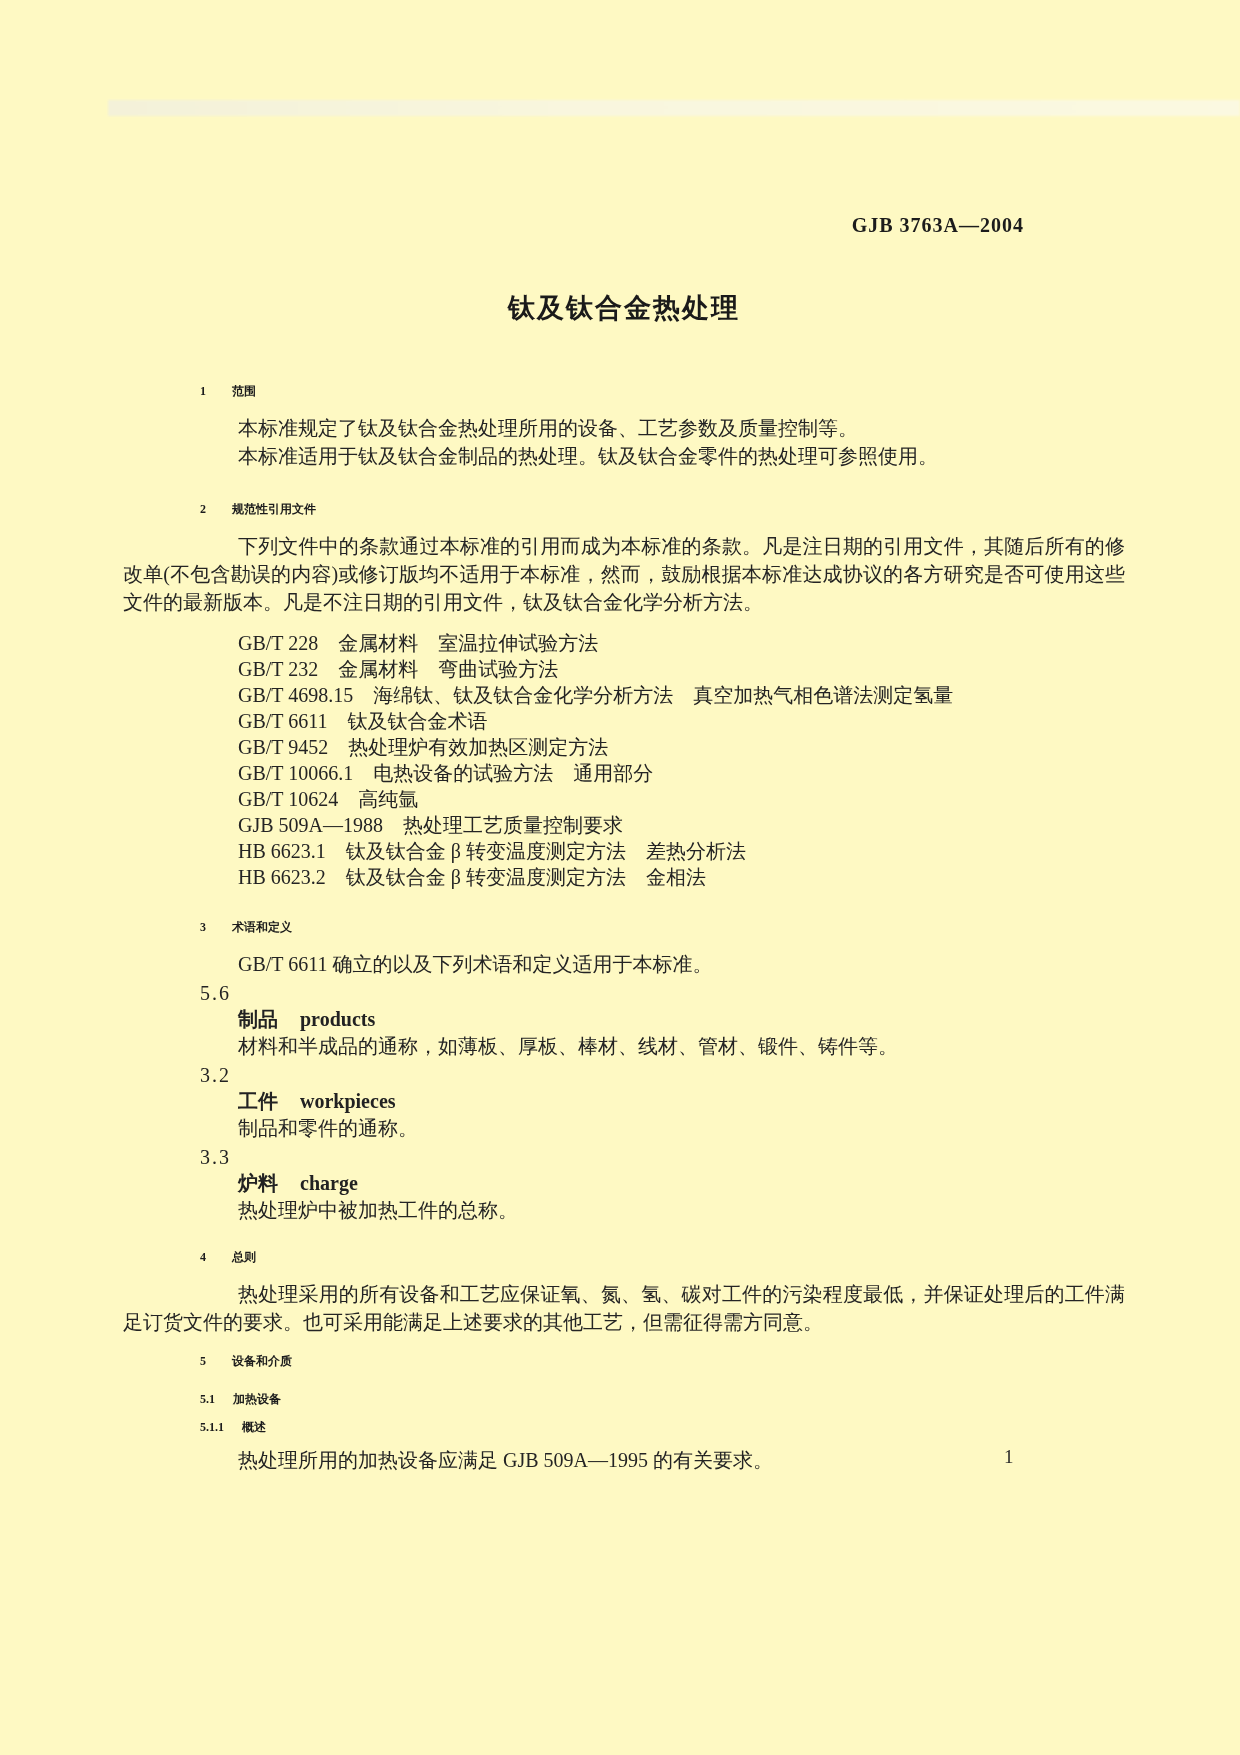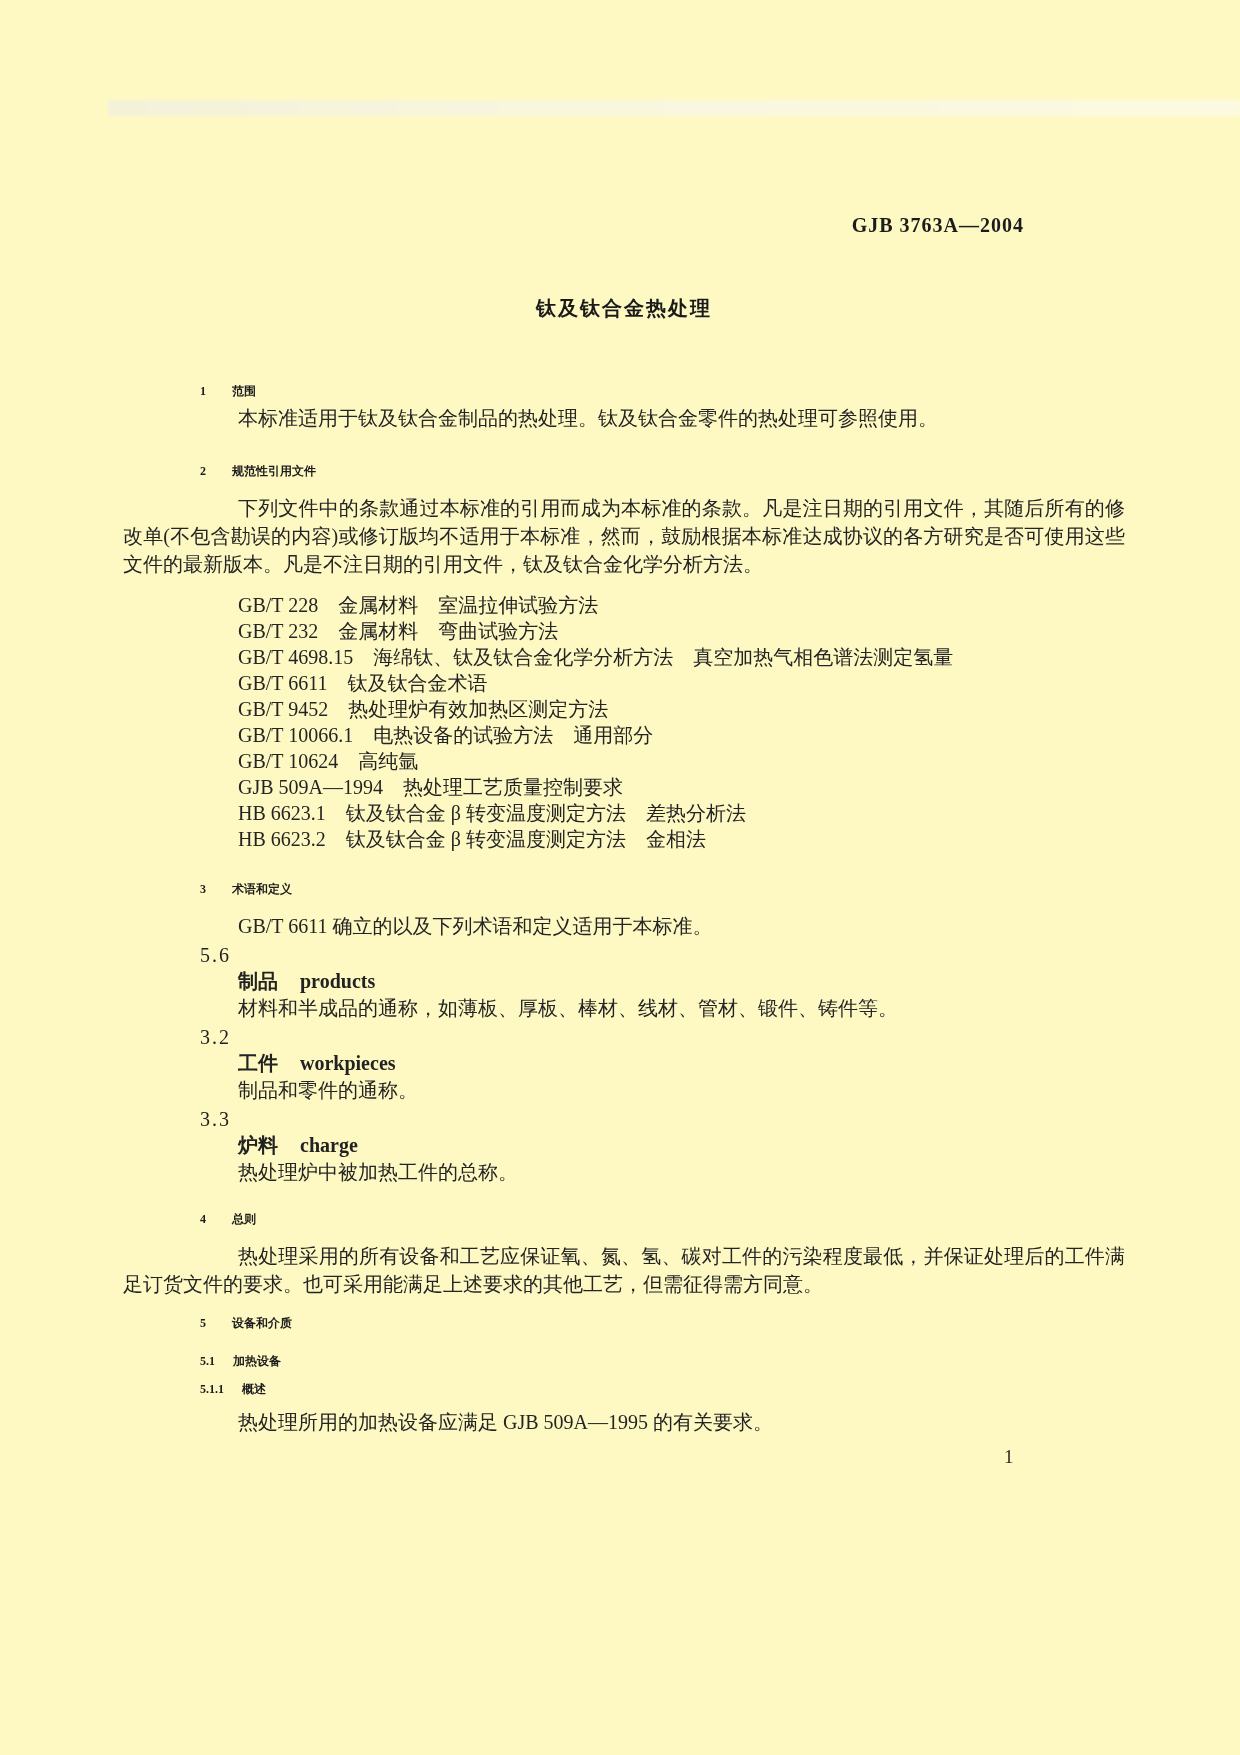--- a/index.html
+++ b/index.html
@@ -39,21 +39,21 @@
     left: 123px;
     top: 290px;
     width: 1002px;
     font-size: 20px;
     line-height: 28px;
   }
   .content p { margin: 0; padding: 0; }
   .doc-title {
     margin: 0;
     text-align: center;
-    font-size: 20px;
+    font-size: 27px;
     line-height: 36px;
     font-weight: bold;
     letter-spacing: 2px;
     color: #1a1a1a;
     font-family: "Liberation Sans", "DejaVu Sans", sans-serif;
   }
   .h {
     font-family: "Liberation Sans", "DejaVu Sans", sans-serif;
     font-weight: bold;
     font-size: 12px;
@@ -114,35 +114,36 @@
 
   <div class="doc-code">GJB 3763A—2004</div>
 
   <div class="content">
 
     <p class="doc-title">钛及钛合金热处理</p>
 
     <p class="h h-s1">
       <span class="num">1</span><span>范围</span>
     </p>
+    <p class="para single mt10">本标准规定了钛及钛合金热处理所用的设备、工艺参数及质量控制等。</p>
     <p class="para single">本标准适用于钛及钛合金制品的热处理。钛及钛合金零件的热处理可参照使用。</p>
 
     <p class="h h-s2">
       <span class="num">2</span><span>规范性引用文件</span>
     </p>
     <p class="para mt10">下列文件中的条款通过本标准的引用而成为本标准的条款。凡是注日期的引用文件，其随后所有的修改单(不包含勘误的内容)或修订版均不适用于本标准，然而，鼓励根据本标准达成协议的各方研究是否可使用这些文件的最新版本。凡是不注日期的引用文件，钛及钛合金化学分析方法。</p>
 
     <p class="ref refs">GB/T 228　金属材料　室温拉伸试验方法</p>
     <p class="ref">GB/T 232　金属材料　弯曲试验方法</p>
     <p class="ref">GB/T 4698.15　海绵钛、钛及钛合金化学分析方法　真空加热气相色谱法测定氢量</p>
     <p class="ref">GB/T 6611　钛及钛合金术语</p>
     <p class="ref">GB/T 9452　热处理炉有效加热区测定方法</p>
     <p class="ref">GB/T 10066.1　电热设备的试验方法　通用部分</p>
     <p class="ref">GB/T 10624　高纯氩</p>
-    <p class="ref">GJB 509A—1994　热处理工艺质量控制要求</p>
+    <p class="ref">GJB 509A—1988　热处理工艺质量控制要求</p>
     <p class="ref">HB 6623.1　钛及钛合金 β 转变温度测定方法　差热分析法</p>
     <p class="ref">HB 6623.2　钛及钛合金 β 转变温度测定方法　金相法</p>
 
     <p class="h h-s3">
       <span class="num">3</span><span>术语和定义</span>
     </p>
     <p class="para single mt10">GB/T 6611 确立的以及下列术语和定义适用于本标准。</p>
 
     <p class="tnum">5.6</p>
     <p class="tname">

